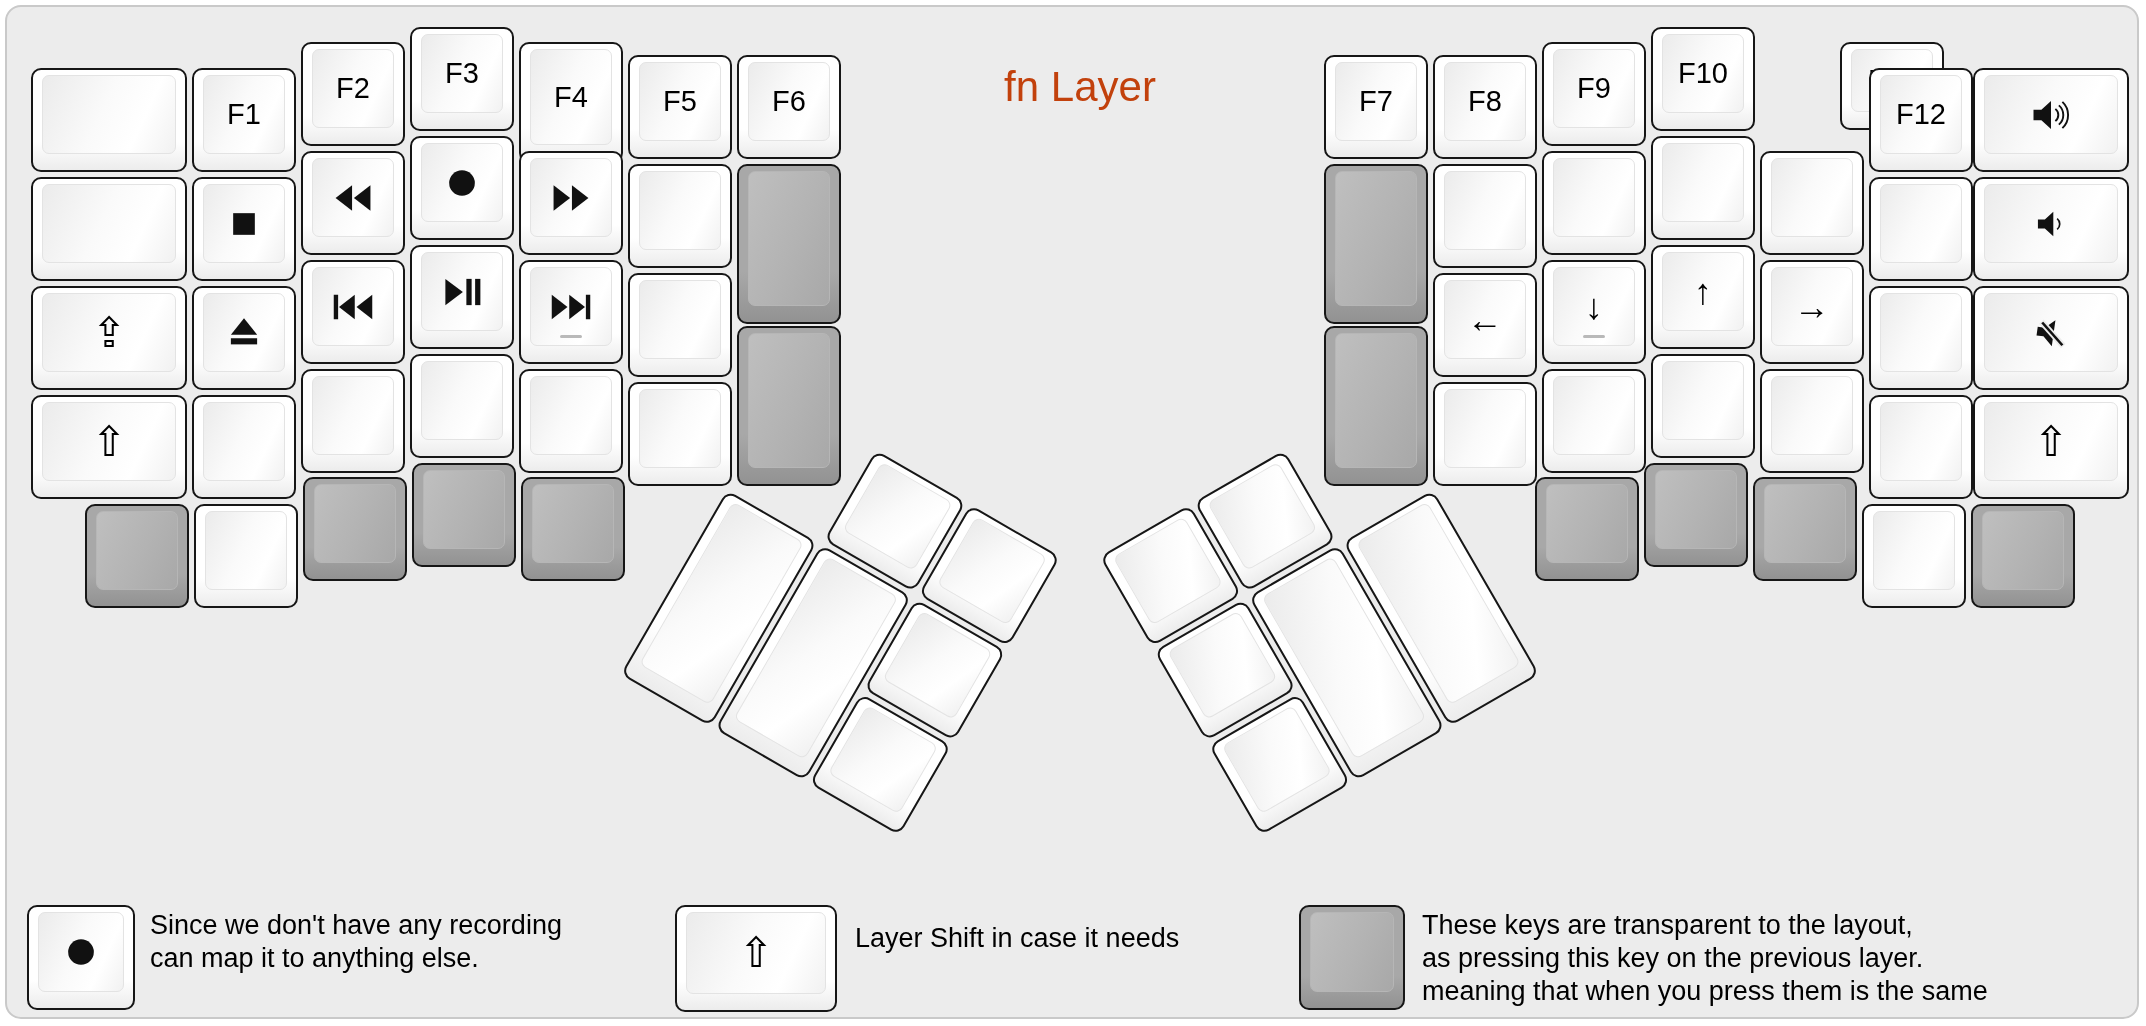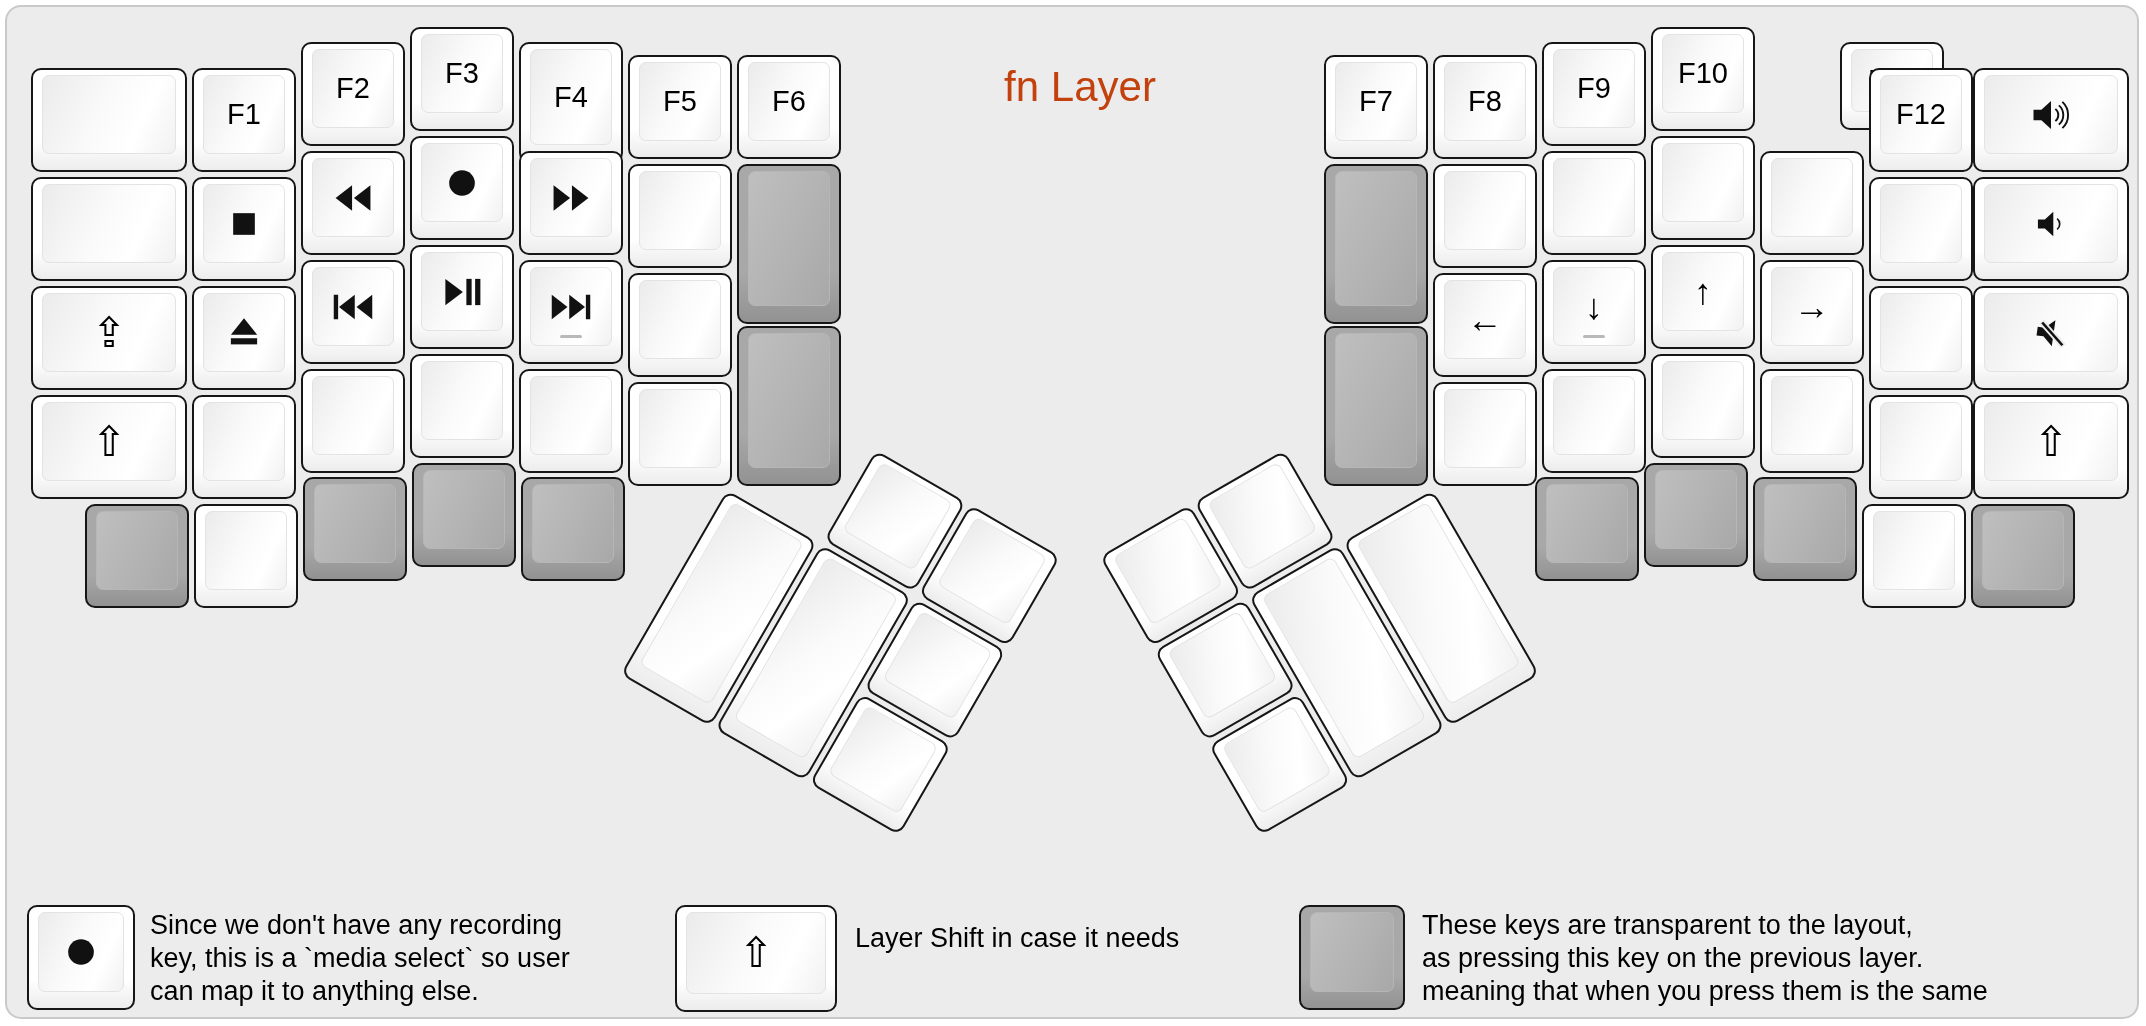--- a/index.html
+++ b/index.html
@@ -418,21 +418,20 @@
         <div class="keytop">
           <span class="icon">
             <svg width="44" height="44" viewBox="0 0 48 48">
               <circle cx="24" cy="24" r="14" fill="#111"></circle>
             </svg>
           </span>
         </div>
       </div>
       <div class="legend-text" style="left: 143px; top: 902px;">
         <div>Since we don't have any recording</div>
-        <div>key, this is a `media select` so user</div>
         <div>can map it to anything else.</div>
       </div>
       <div class="key white" style="left: 668px; top: 898px; width: 162px; height: 107px;">
         <div class="keytop">
           <span class="sym">⇧</span>
         </div>
       </div>
       <div class="legend-text" style="left: 848px; top: 915px;">
         <div>Layer Shift in case it needs</div>
       </div>

